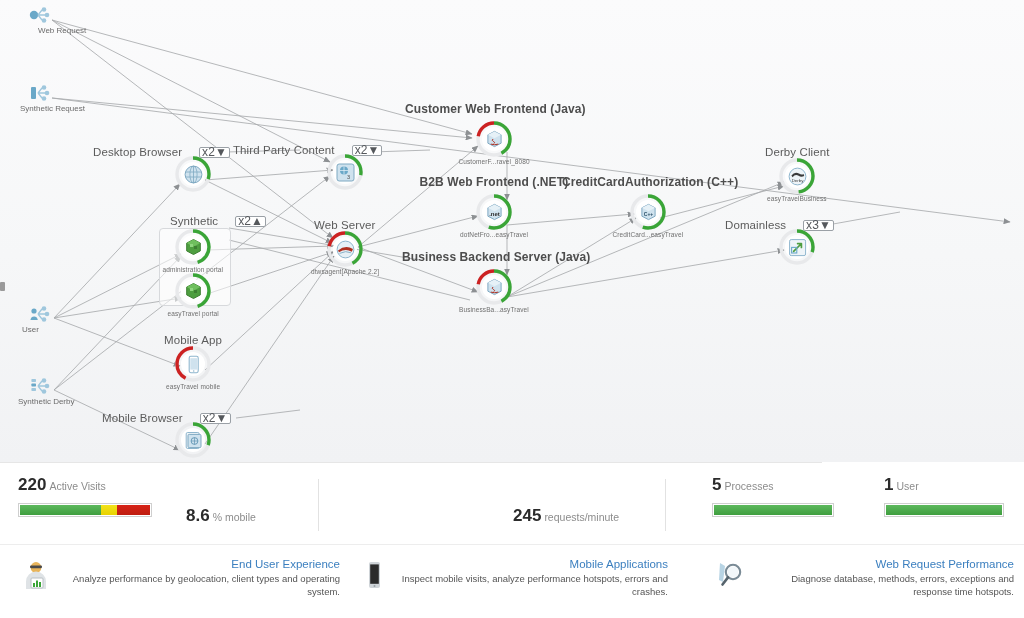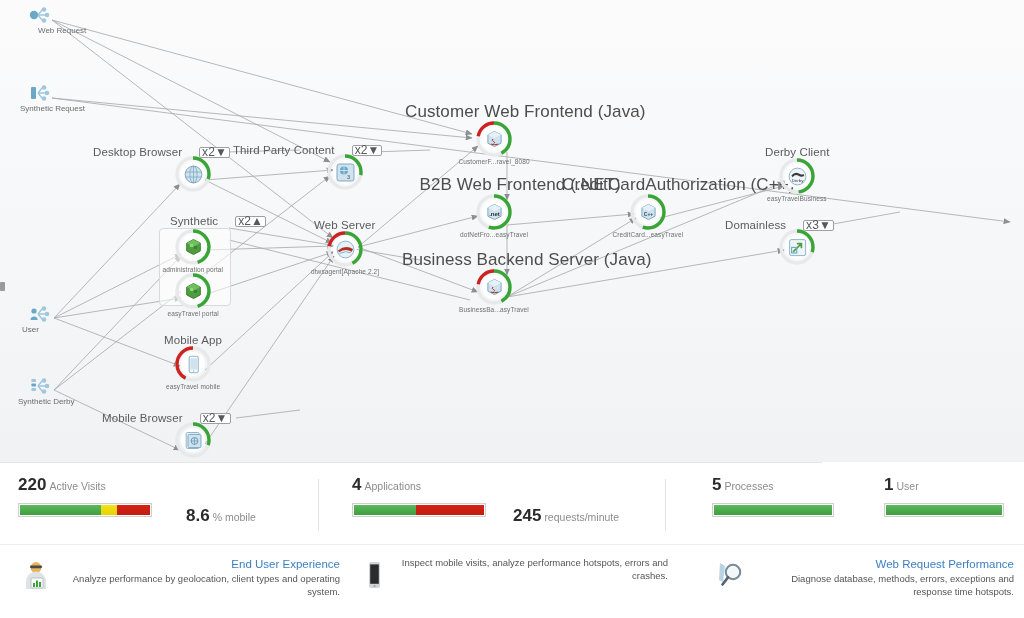--- a/index.html
+++ b/index.html
@@ -35,21 +35,21 @@
     content:"";position:absolute;border-radius:50%;
     border:1px solid #e2e3e5;background:#fdfdfd;
   }
   .stack::before{left:-3px;top:3px;width:34px;height:34px;z-index:-2;}
   .stack::after{left:-1.5px;top:1.5px;width:34px;height:34px;z-index:-1;}
 
   .title{
     position:absolute;white-space:nowrap;color:#5b5b5b;
     font-size:11.5px;letter-spacing:.1px;
   }
-  .title.big{font-size:17px;color:#4d4d4d;}
+  .title.big{font-size:12px;color:#4d4d4d;font-weight:bold;}
   .sublabel{
     position:absolute;white-space:nowrap;color:#6f6f6f;
     font-size:6.5px;letter-spacing:.1px;text-align:center;
   }
   .badge{
     display:inline-block;vertical-align:middle;margin-left:17px;
     border:1px solid #9aa0a6;border-radius:2px;background:#fff;
     font-size:12px;line-height:9px;padding:0 2px;color:#55585c;
     font-family:"Liberation Sans",sans-serif;
   }
@@ -453,29 +453,20 @@
           <div class="seg r" style="width: 25%;"></div>
         </div>
     </div>
 
     <div class="kpi-inline" style="left:186px;top:43px;">
       <span class="kpi-num">8.6</span><span class="kpi-unit">% mobile</span>
     </div>
 
     <div class="vdiv" style="left:318px;"></div>
 
-    <div class="kpi" style="left:352px;width:134px;">
-      <div class="kpi-head">
-        <span class="kpi-num">4</span><span class="kpi-unit">Applications</span>
-      </div>
-      <div class="bar">
-          <div class="seg g" style="width: 48%;"></div>
-          <div class="seg r" style="width: 52%;"></div>
-        </div>
-    </div>
 
     <div class="kpi-inline" style="left:513px;top:43px;">
       <span class="kpi-num">245</span><span class="kpi-unit">requests/minute</span>
     </div>
 
     <div class="vdiv" style="left:665px;"></div>
 
     <div class="kpi" style="left:712px;width:122px;">
       <div class="kpi-head">
         <span class="kpi-num">5</span><span class="kpi-unit">Processes</span>
@@ -517,20 +508,21 @@
 
     <div class="card" style="left:358px;width:310px;">
       <div class="card-ico">
         <svg width="32" height="32" viewBox="0 0 32 32">
           <rect x="11" y="3" width="11" height="26" rx="2" fill="#cfd4d8"></rect>
           <rect x="12.2" y="5.4" width="8.6" height="19.4" fill="#2b2b2b"></rect>
           <circle cx="16.5" cy="27" r="1" fill="#9aa0a6"></circle>
         </svg>
       </div>
       <div class="card-body">
+        <div class="card-title">Mobile Applications</div>
         <div class="card-desc">Inspect mobile visits, analyze performance hotspots, errors and crashes.</div>
       </div>
     </div>
 
     <div class="card" style="left:714px;width:300px;">
       <div class="card-ico">
         <svg width="32" height="32" viewBox="0 0 32 32">
           <path d="M6,4 l5,3 l-2,16 l-4,-2 z" fill="#b8d4e4"></path>
           <circle cx="19" cy="13" r="7.2" fill="none" stroke="#7a8b96" stroke-width="2.1"></circle>
           <circle cx="19" cy="13" r="5.4" fill="#eef4f8" opacity=".75"></circle>

